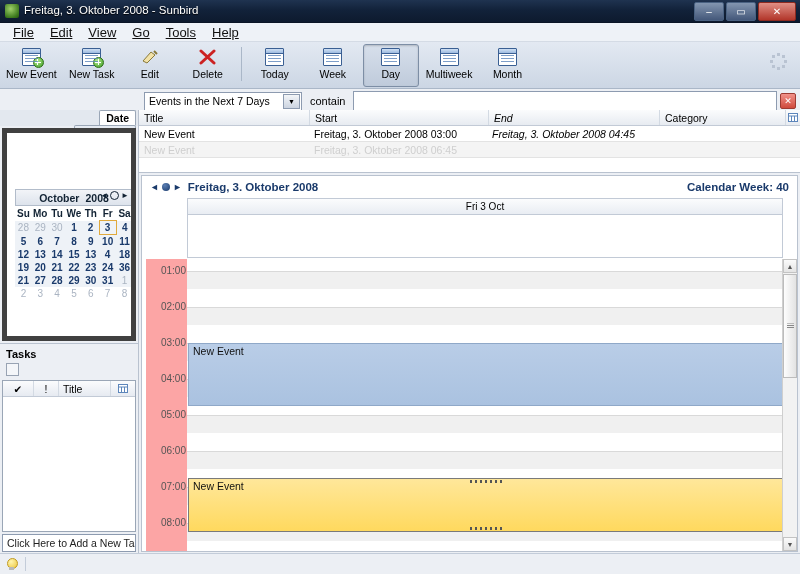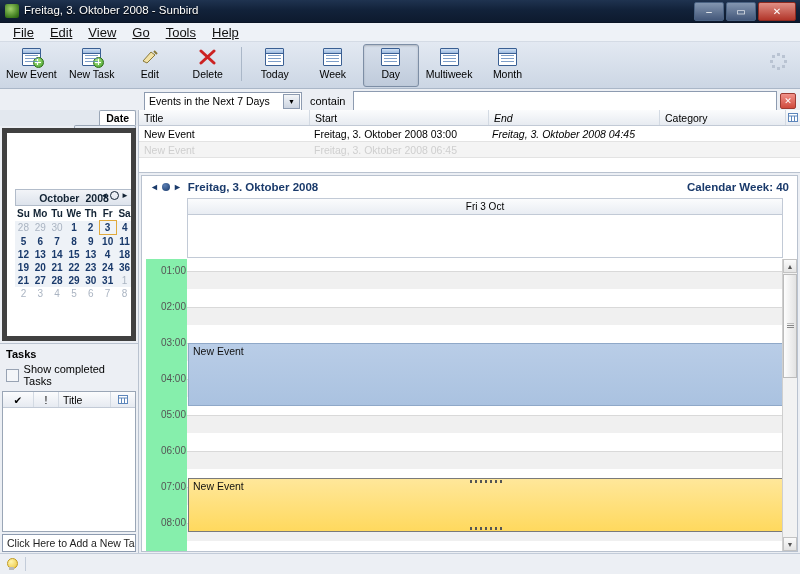--- a/index.html
+++ b/index.html
@@ -136,21 +136,21 @@
   .dv-head{height:22px;display:flex;align-items:center;padding:0 8px;background:#fff;}
   .dv-nav{display:flex;align-items:center;gap:3px;margin-right:6px;color:#1a3a6b;font-size:9px;}
   .dv-nav .dot{width:8px;height:8px;border-radius:50%;
     background:radial-gradient(circle at 35% 30%,#5b7fb4,#1a3a6b);}
   .dv-date{font-size:11.5px;font-weight:bold;color:#1a3a6b;}
   .dv-week{margin-left:auto;font-size:11.5px;font-weight:bold;color:#1a3a6b;}
   .dv-colhead{height:15px;margin:0 14px 0 45px;background:linear-gradient(#fbfcfd,#e9edf3);
     border:1px solid #c2cad6;display:flex;align-items:center;justify-content:center;font-size:10px;}
   .dv-allday{height:42px;margin:0 14px 0 45px;border:1px solid #c2cad6;border-top:none;background:#fff;}
   .dv-grid{flex:1;position:relative;overflow:hidden;margin-top:1px;}
-  .gutter{position:absolute;left:4px;top:0;width:45px;bottom:0;background:#86efac;
+  .gutter{position:absolute;left:4px;top:0;width:45px;bottom:0;background:#fca5a5;
     border-right:6px solid #000000;}
   .hourlbl{position:absolute;right:5px;font-size:10px;color:#555;}
   .gutter .hourlbl{transform:translateY(-6px);}
   .grid{position:absolute;left:45px;right:14px;top:0;bottom:0;background:#fff;overflow:hidden;}
   .hline{position:absolute;left:0;right:0;height:0;border-top:1px solid #d9d9d9;}
   .halfband{position:absolute;left:0;right:0;background:#f0f0f0;}
   .evt{position:absolute;left:1px;right:0;border:1px solid #8fa8c8;box-sizing:border-box;}
   .evt .t{font-size:10.5px;padding:1px 0 0 4px;color:#111;}
   .evt.blue{background:linear-gradient(#b9cde7,#aac2e0);border-color:#8fa8c8;}
   .evt.yellow{background:linear-gradient(#ffe79a,#ffd95e);border:1px solid #7a7a7a;}
@@ -383,21 +383,20 @@
                 </tr>
               </tbody>
           </table>
         </div>
       </div>
 
       <div class="taskpane">
         <div class="tasks-title">Tasks</div>
         <div class="chkrow">
           <span class="chk"></span>
-          <span>Show completed Tasks</span>
         </div>
         <div class="tasklist">
           <div class="tl-head">
             <div class="tl-h" style="width:22px;justify-content:center;">✔</div>
             <div class="tl-h" style="width:16px;justify-content:center;">!</div>
             <div class="tl-h" style="flex:1;">Title</div>
             <div class="tl-h" style="width:16px;border-right:none;justify-content:center;">
               <svg width="10" height="9" viewBox="0 0 10 9">
                   <rect x="0.5" y="0.5" width="9" height="8" fill="#fff" stroke="#5d86bb"></rect>
                   <path d="M0.5 3 H9.5 M3.5 3 V8.5 M6.5 3 V8.5" stroke="#5d86bb"></path>

